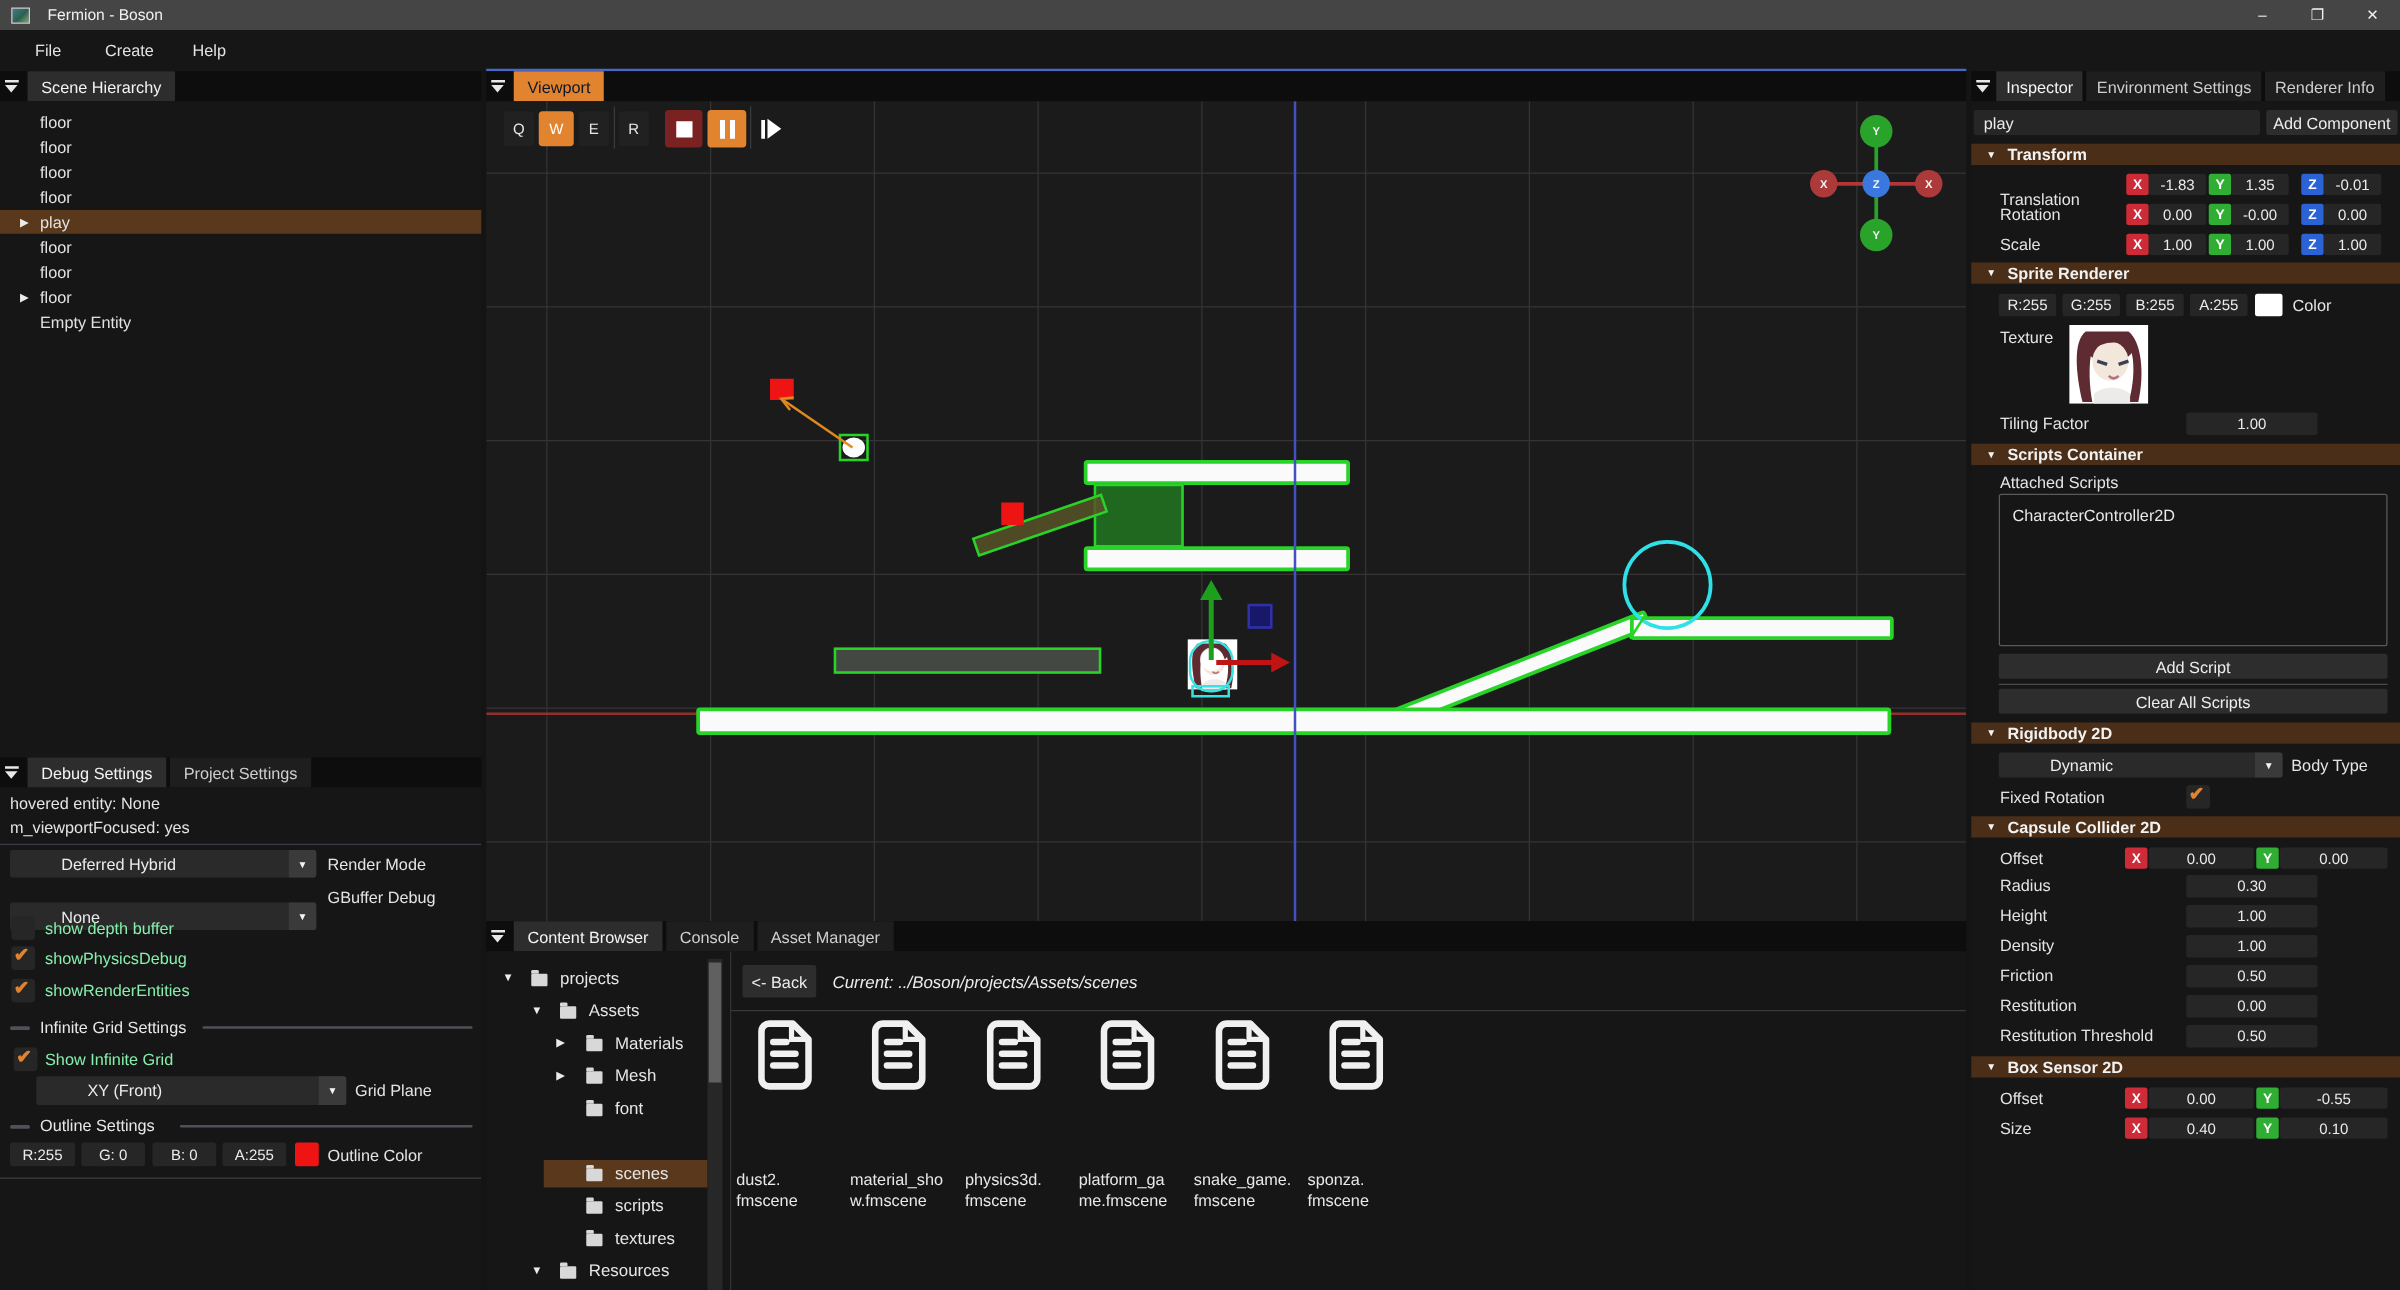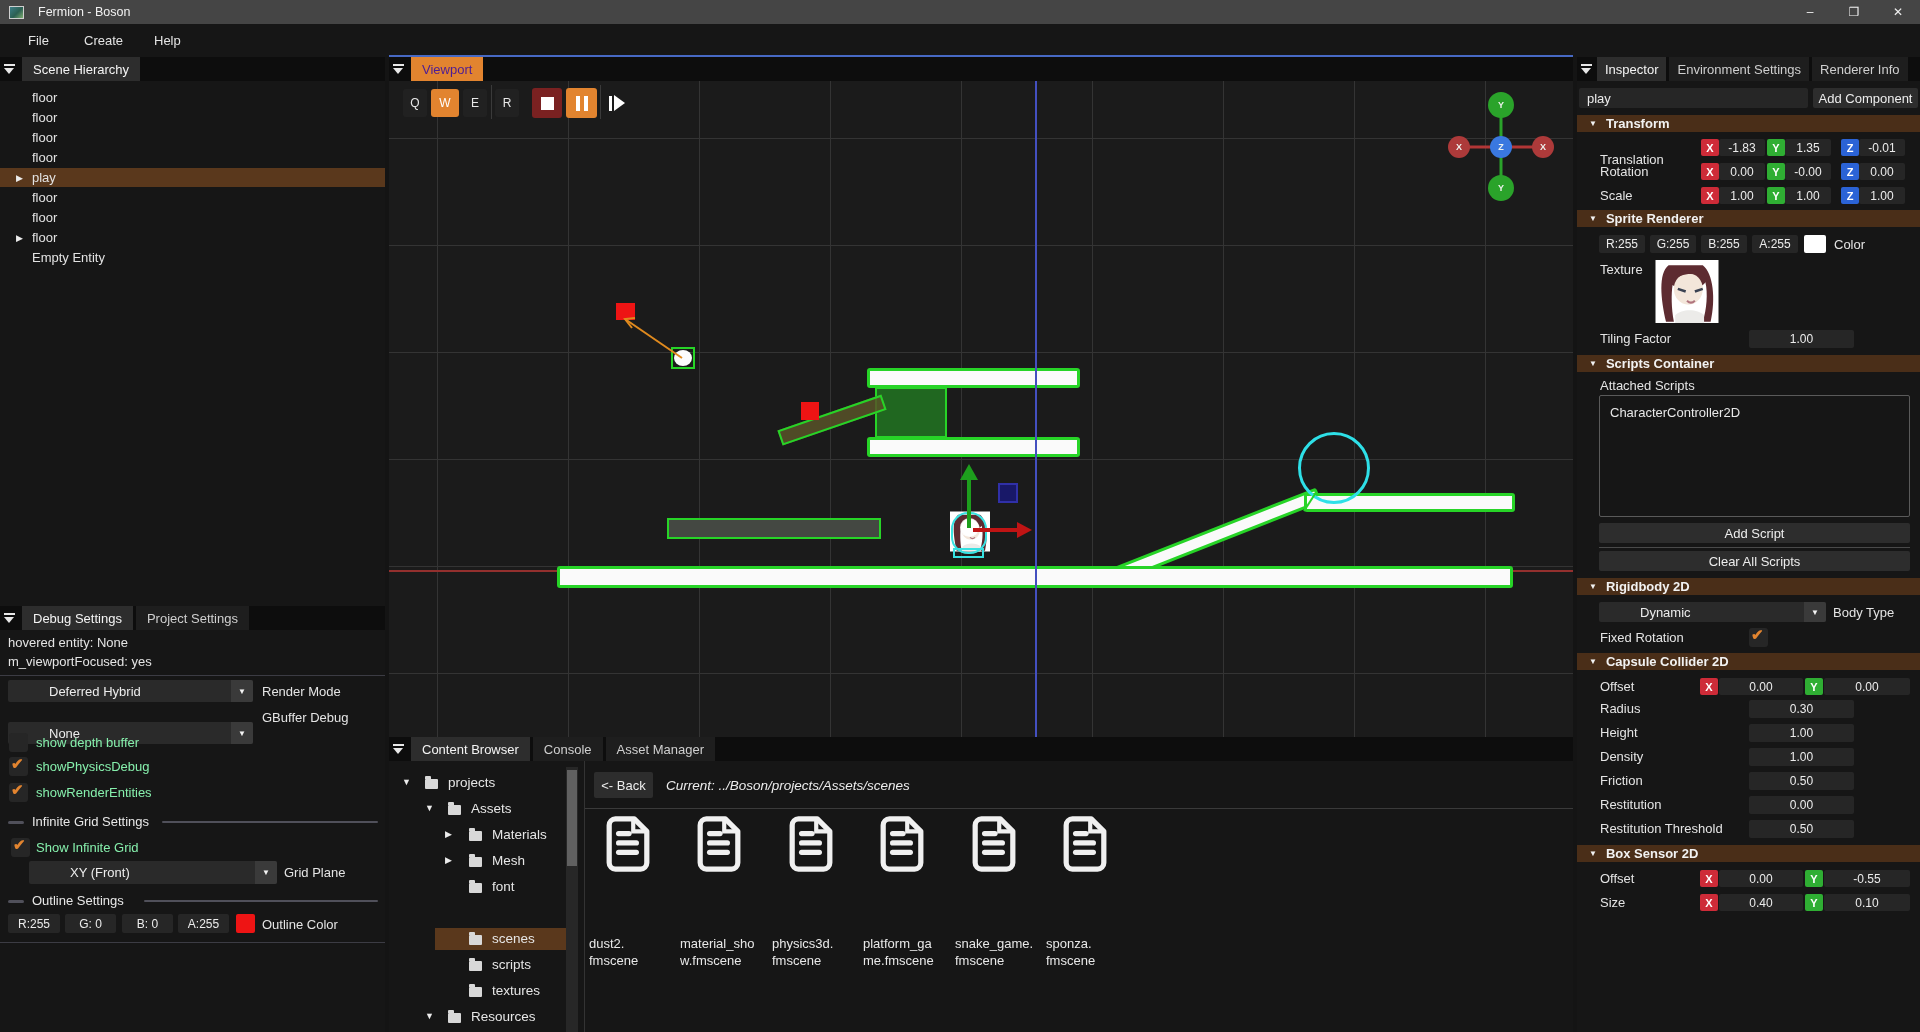--- a/index.html
+++ b/index.html
@@ -20,21 +20,21 @@
   .menu-item { position:absolute; top:0; height:33px; display:flex; align-items:center; font-size:13px; color:#e4e4e4; padding:0 6px; }
 
   
   .strip { height:24px; background:#0d0d0d; display:flex; align-items:flex-end; }
   .clps { width:18px; height:24px; display:flex; flex-direction:column; align-items:center; justify-content:center; gap:2px; }
   .clps::before { content:""; width:11px; height:2px; background:#e8e8e8; }
   .clps::after { content:""; width:0; height:0; border:5px solid transparent; border-top:6px solid #e8e8e8; border-bottom:0; }
   .tab { height:24px; display:flex; align-items:center; padding:0 11px; font-size:13px;
     background:#1e1e1e; color:#cfcfcf; margin-right:3px; white-space:nowrap; }
   .tab.active { background:#2d2d2d; color:#f4f4f4; }
-  .tab.orange { background:#e2842f; color:#4c1d95; }
+  .tab.orange { background:#e2842f; color:#0f172a; }
 
   .panel-body { background:#161616; }
 
   
   .h-row { position:absolute; left:0; width:385px; height:19px; display:flex; align-items:center; font-size:13px; color:#e2e2e2; }
   .h-row.sel { background:#5a381c; }
   .h-arrow { position:absolute; left:16px; font-size:9px; color:#ececec; }
   .h-label { position:absolute; left:32px; }
 
   

